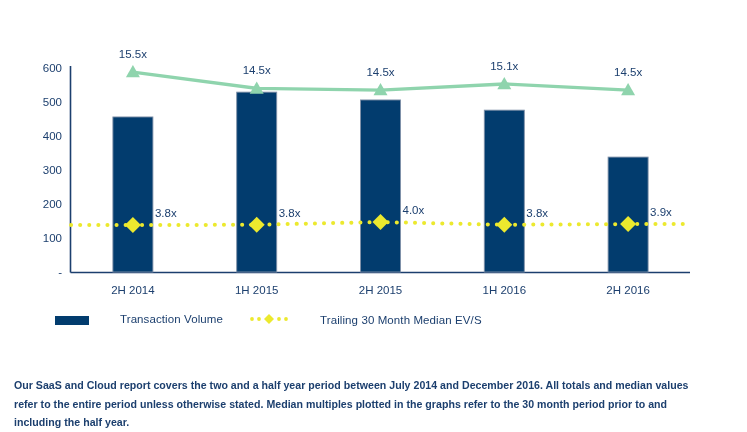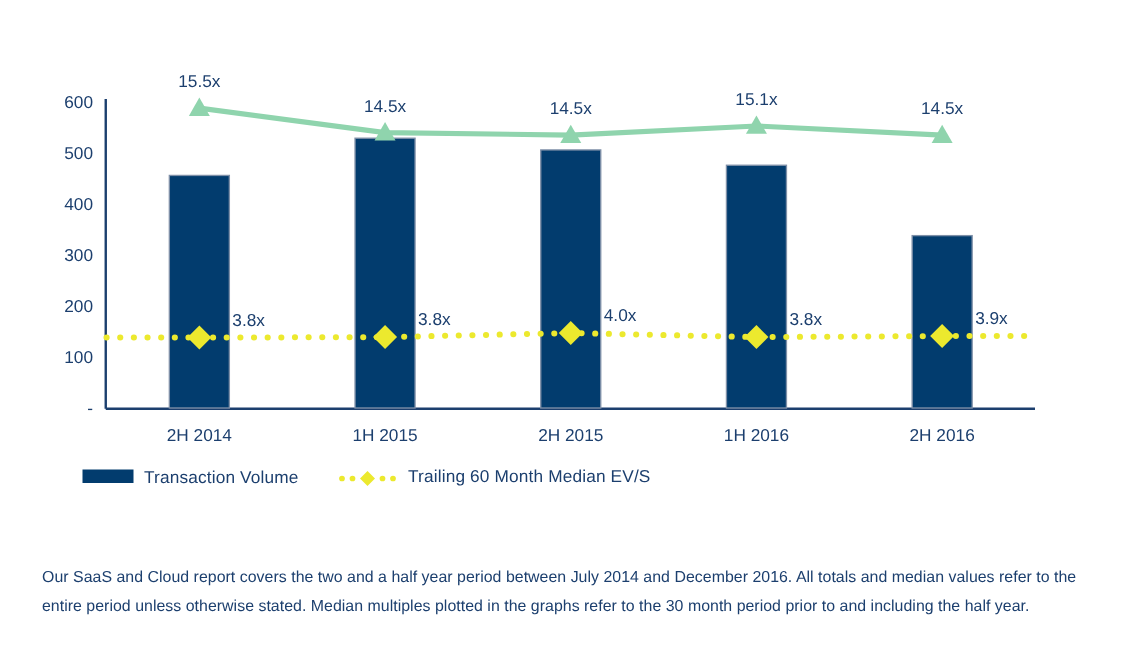--- a/index.html
+++ b/index.html
@@ -43,49 +43,51 @@
     display: flex;
     flex-direction: row;
     align-items: center;
     justify-content: flex-start;
     padding-left: 55px;
     box-sizing: border-box;
   }
   .legend-item {
     display: flex;
     flex-direction: row;
-    align-items: flex-start;
+    align-items: flex-end;
     margin-right: 26px;
     white-space: nowrap;
+    gap: 24px;
   }
   .legend-label {
     font-size: 11.5px;
     color: #1c3f6e;
     margin-left: 7px;
     letter-spacing: 0.1px;
   }
   .swatch-bar {
     width: 34px;
     height: 9px;
     background: #023c6e;
     display: inline-block;
   }
   .swatch-svg {
     display: block;
   }
   
   #footer {
     position: absolute;
-    left: 28px;
+    left: 14px;
     top: 376px;
     width: 692px;
     font-size: 10.6px;
     line-height: 18.5px;
     color: #1c3f6e;
     letter-spacing: 0.02px;
+    font-weight: bold;
   }
   .tick-label {
     font-size: 11.5px;
     fill: #1c3f6e;
     font-family: "Liberation Sans", sans-serif;
   }
   .cat-label {
     font-size: 11.5px;
     fill: #1c3f6e;
     font-family: "Liberation Sans", sans-serif;
@@ -178,21 +180,21 @@
     </div>
 
     <div class="legend-item">
       <svg class="swatch-svg" width="40" height="14" viewBox="0 0 40 14">
         <circle cx="3" cy="7" r="1.9" fill="#ece92e"></circle>
         <circle cx="10" cy="7" r="1.9" fill="#ece92e"></circle>
         <polygon points="20,2 25,7 20,12 15,7" fill="#ece92e"></polygon>
         <circle cx="30" cy="7" r="1.9" fill="#ece92e"></circle>
         <circle cx="37" cy="7" r="1.9" fill="#ece92e"></circle>
       </svg>
-      <span class="legend-label">Trailing 60 Month Median EV/S</span>
+      <span class="legend-label">Trailing 30 Month Median EV/S</span>
     </div>
 
 
   </div>
 
   <div id="footer">Our SaaS and Cloud report covers the two and a half year period between July 2014 and December 2016. All totals and median values refer to the entire period unless otherwise stated. Median multiples plotted in the graphs refer to the 30 month period prior to and including the half year.</div>
 
 </div>
 
 </body></html>

